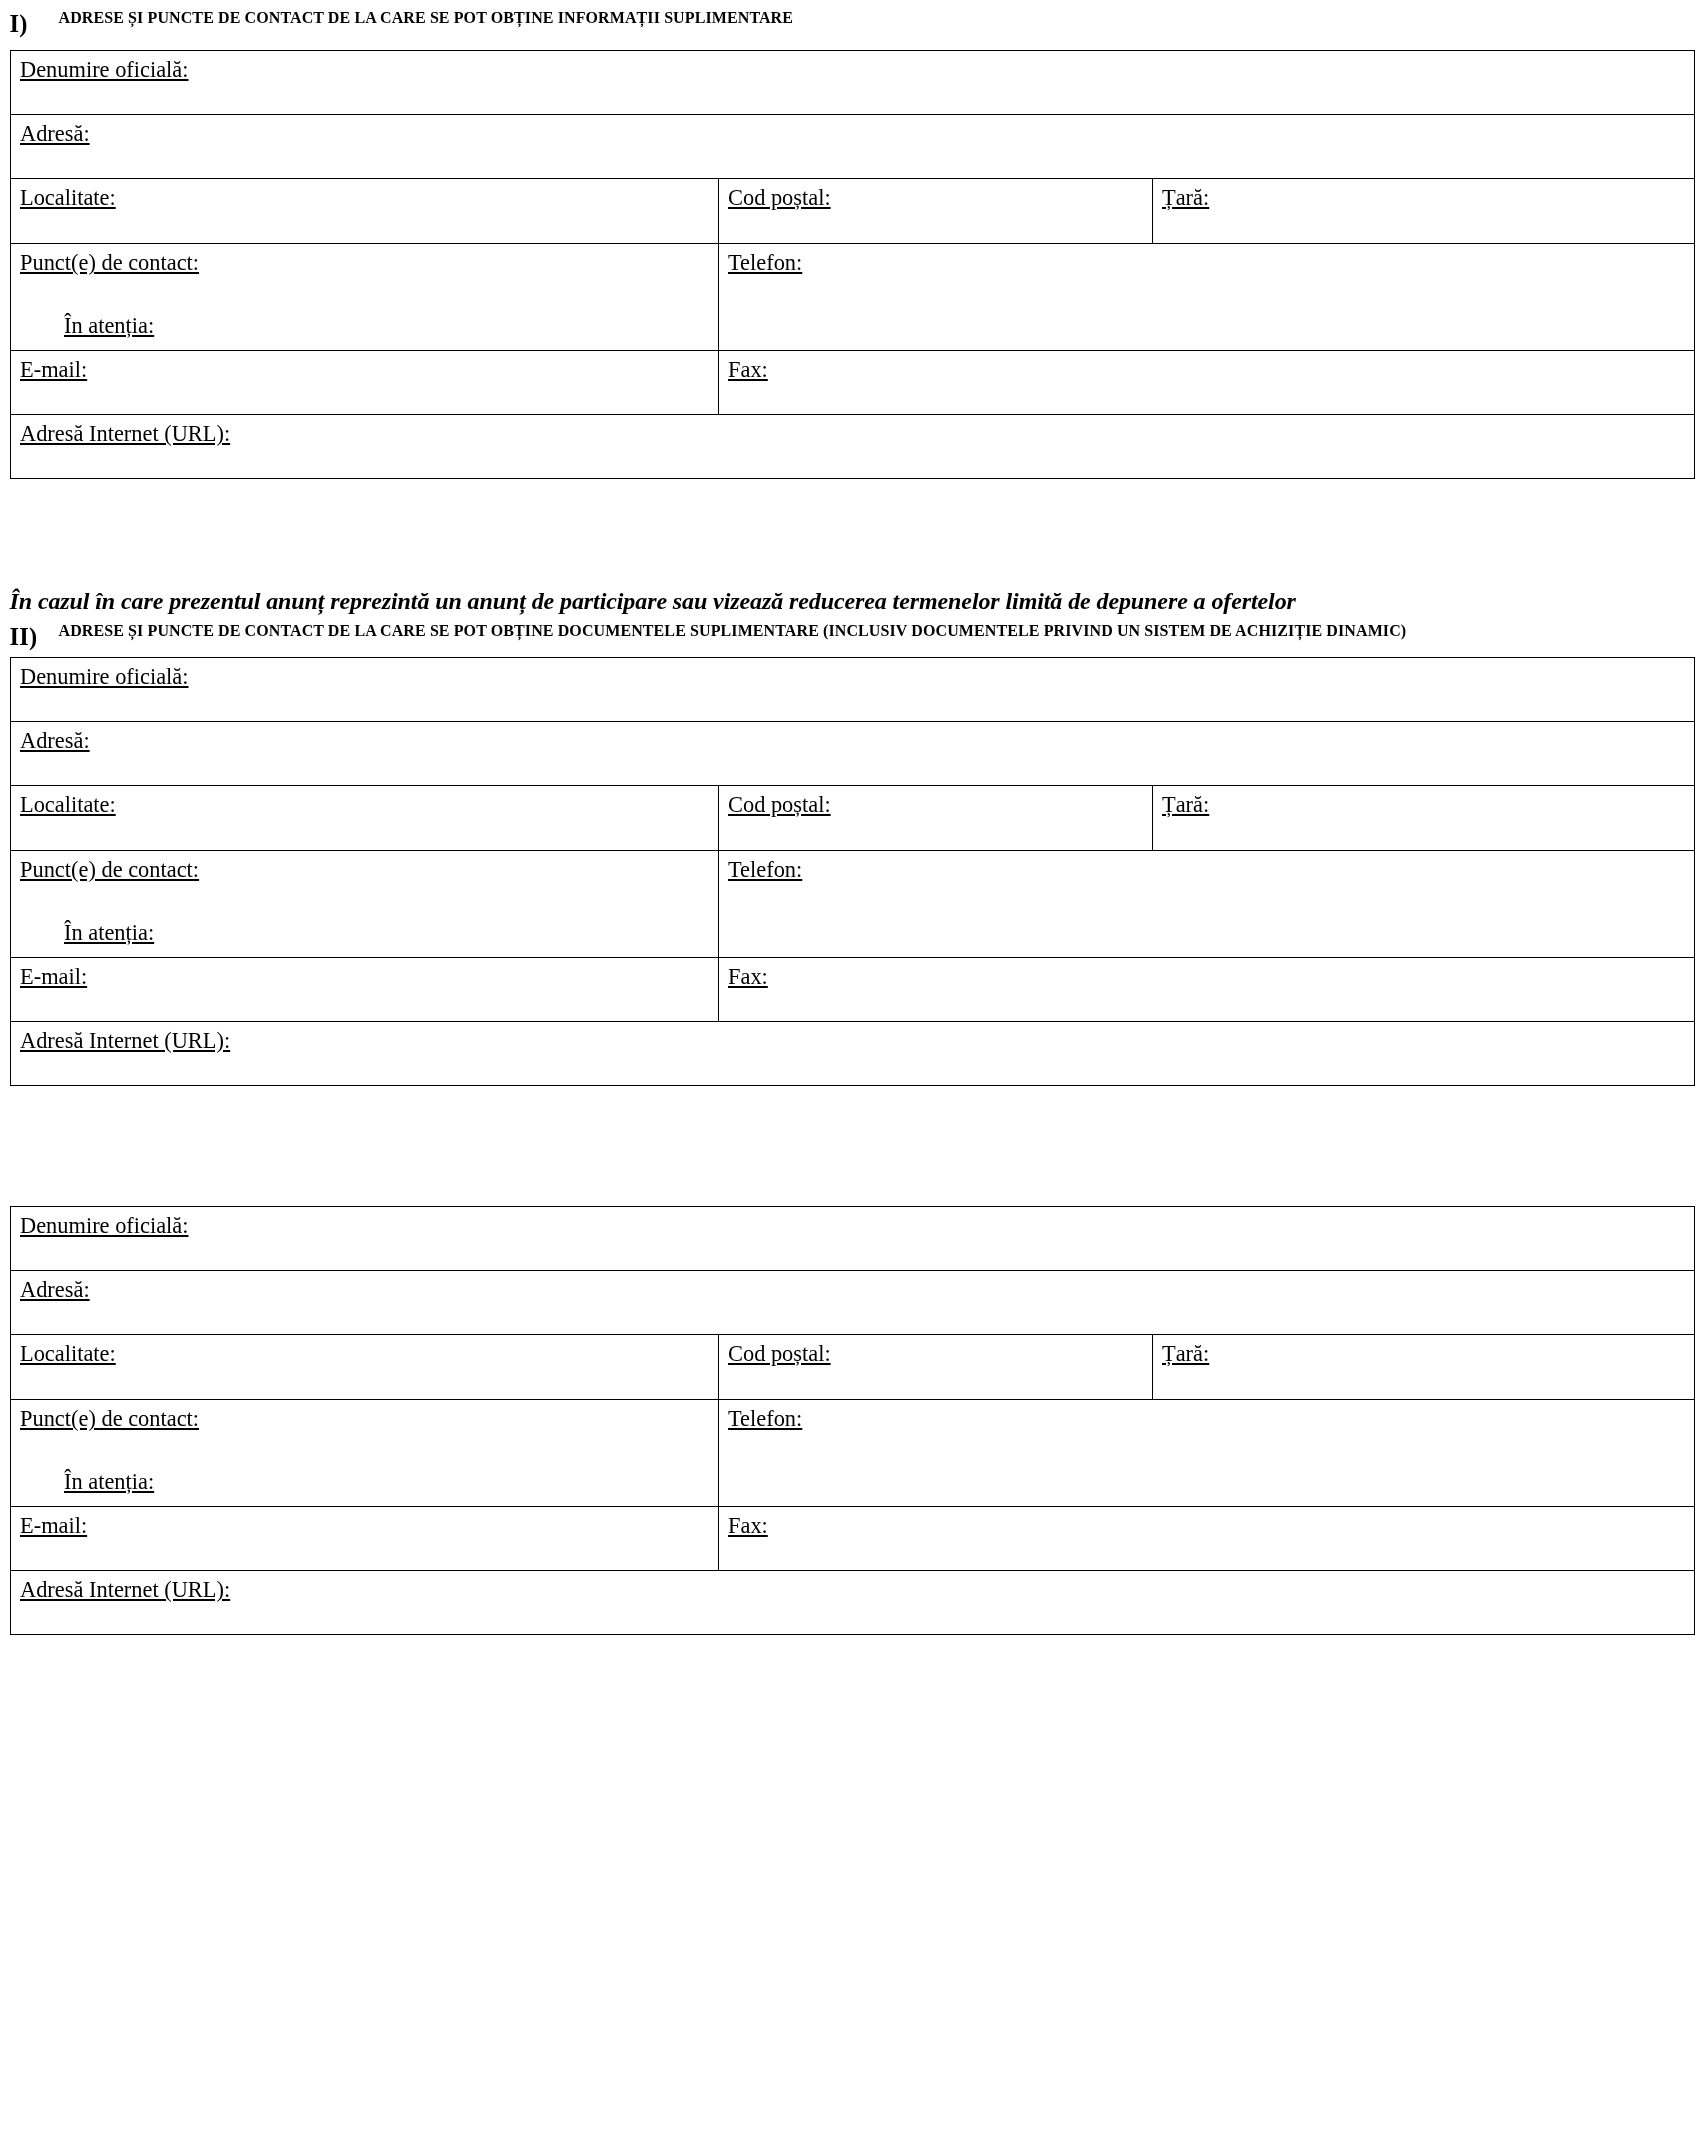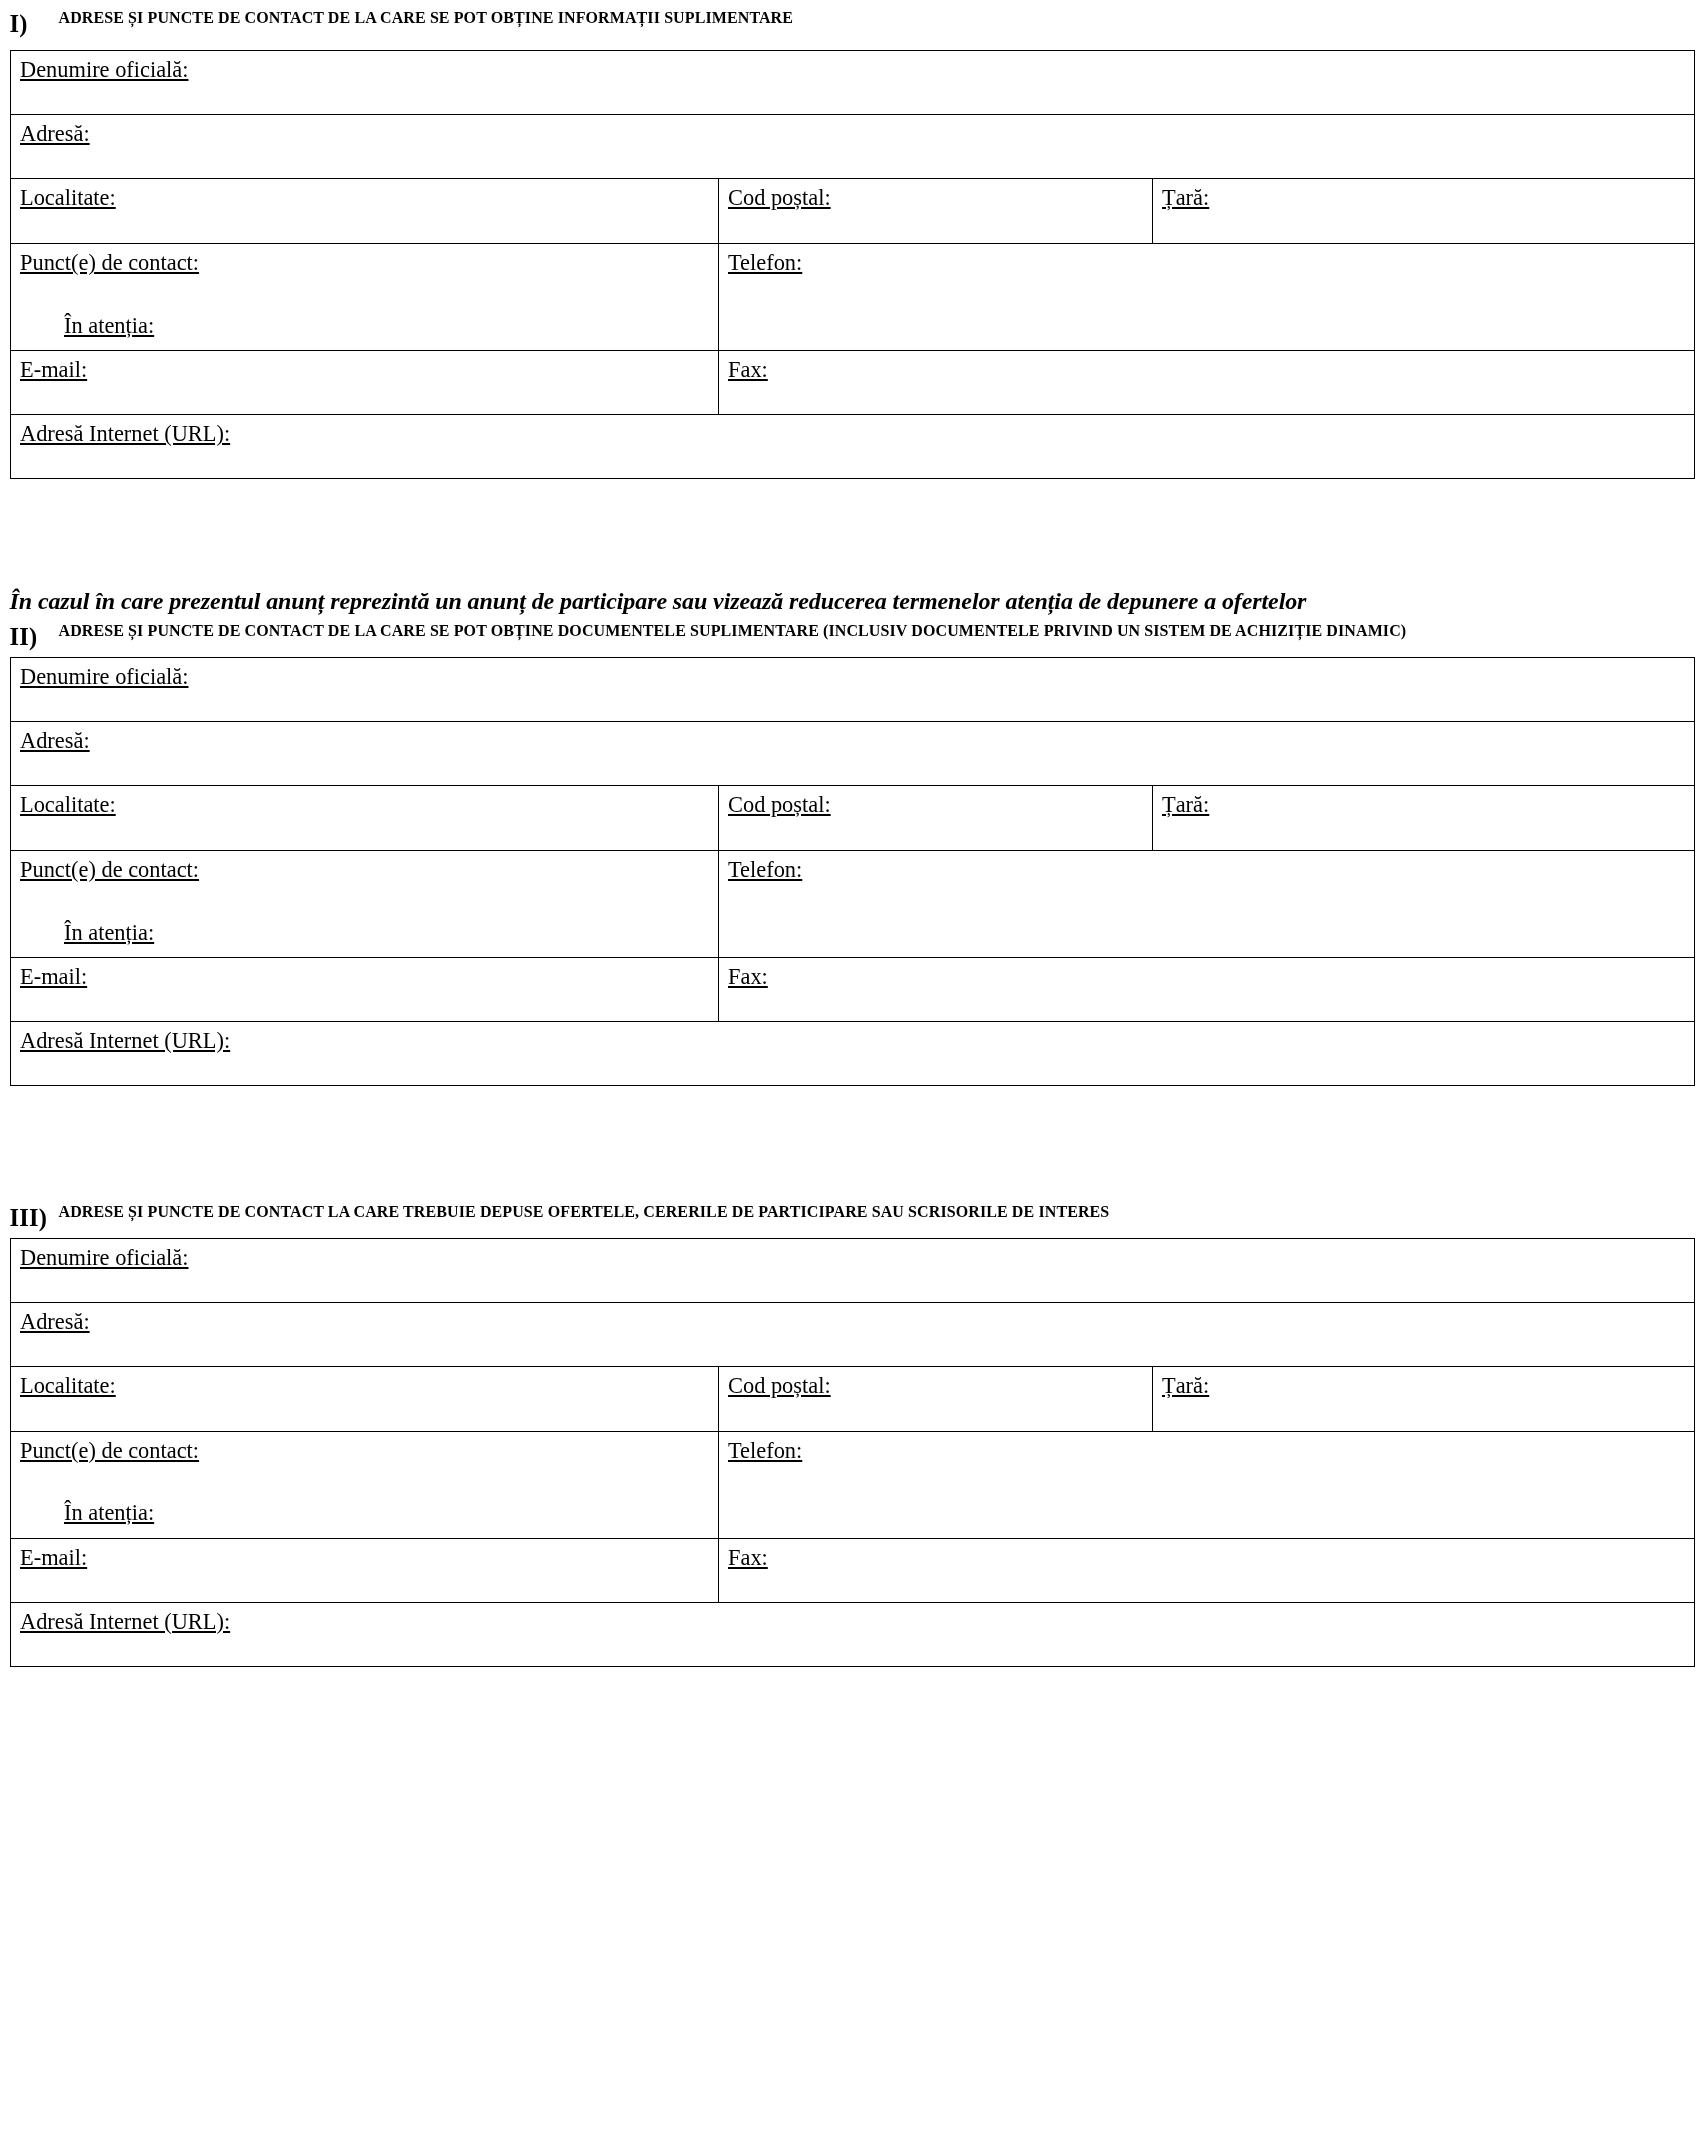--- a/index.html
+++ b/index.html
@@ -168,21 +168,21 @@
       <tr class="r-url">
         <td colspan="3">
           <span class="cell-label">Adresă Internet (URL):</span>
         </td>
       </tr>
     </tbody>
   </table>
 
   <div class="sp-after-table-1"></div>
 
-  <div class="note-line">În cazul în care prezentul anunț reprezintă un anunț de participare sau vizează reducerea termenelor atenția de depunere a ofertelor</div>
+  <div class="note-line">În cazul în care prezentul anunț reprezintă un anunț de participare sau vizează reducerea termenelor limită de depunere a ofertelor</div>
 
   <div class="sp-after-note"></div>
 
   <div class="section-head justified" id="head-2">
     <span class="numeral">II)</span>
     <span class="heading-text">ADRESE ȘI PUNCTE DE CONTACT DE LA CARE SE POT OBȚINE DOCUMENTELE SUPLIMENTARE (INCLUSIV DOCUMENTELE PRIVIND UN SISTEM DE ACHIZIȚIE DINAMIC)</span>
   </div>
 
   <div class="sp-before-table"></div>
 
@@ -234,24 +234,20 @@
       <tr class="r-url">
         <td colspan="3">
           <span class="cell-label">Adresă Internet (URL):</span>
         </td>
       </tr>
     </tbody>
   </table>
 
   <div class="sp-after-table-2"></div>
 
-  <div class="section-head justified" id="head-3">
-    <span class="numeral">III)</span>
-    <span class="heading-text">ADRESE ȘI PUNCTE DE CONTACT LA CARE TREBUIE DEPUSE OFERTELE, CERERILE DE PARTICIPARE SAU SCRISORILE DE INTERES</span>
-  </div>
 
   <div class="sp-before-table"></div>
 
   <table class="form-table">
     <colgroup>
         <col class="c-wide">
         <col class="c-mid">
         <col class="c-right">
       </colgroup>
     <tbody>

